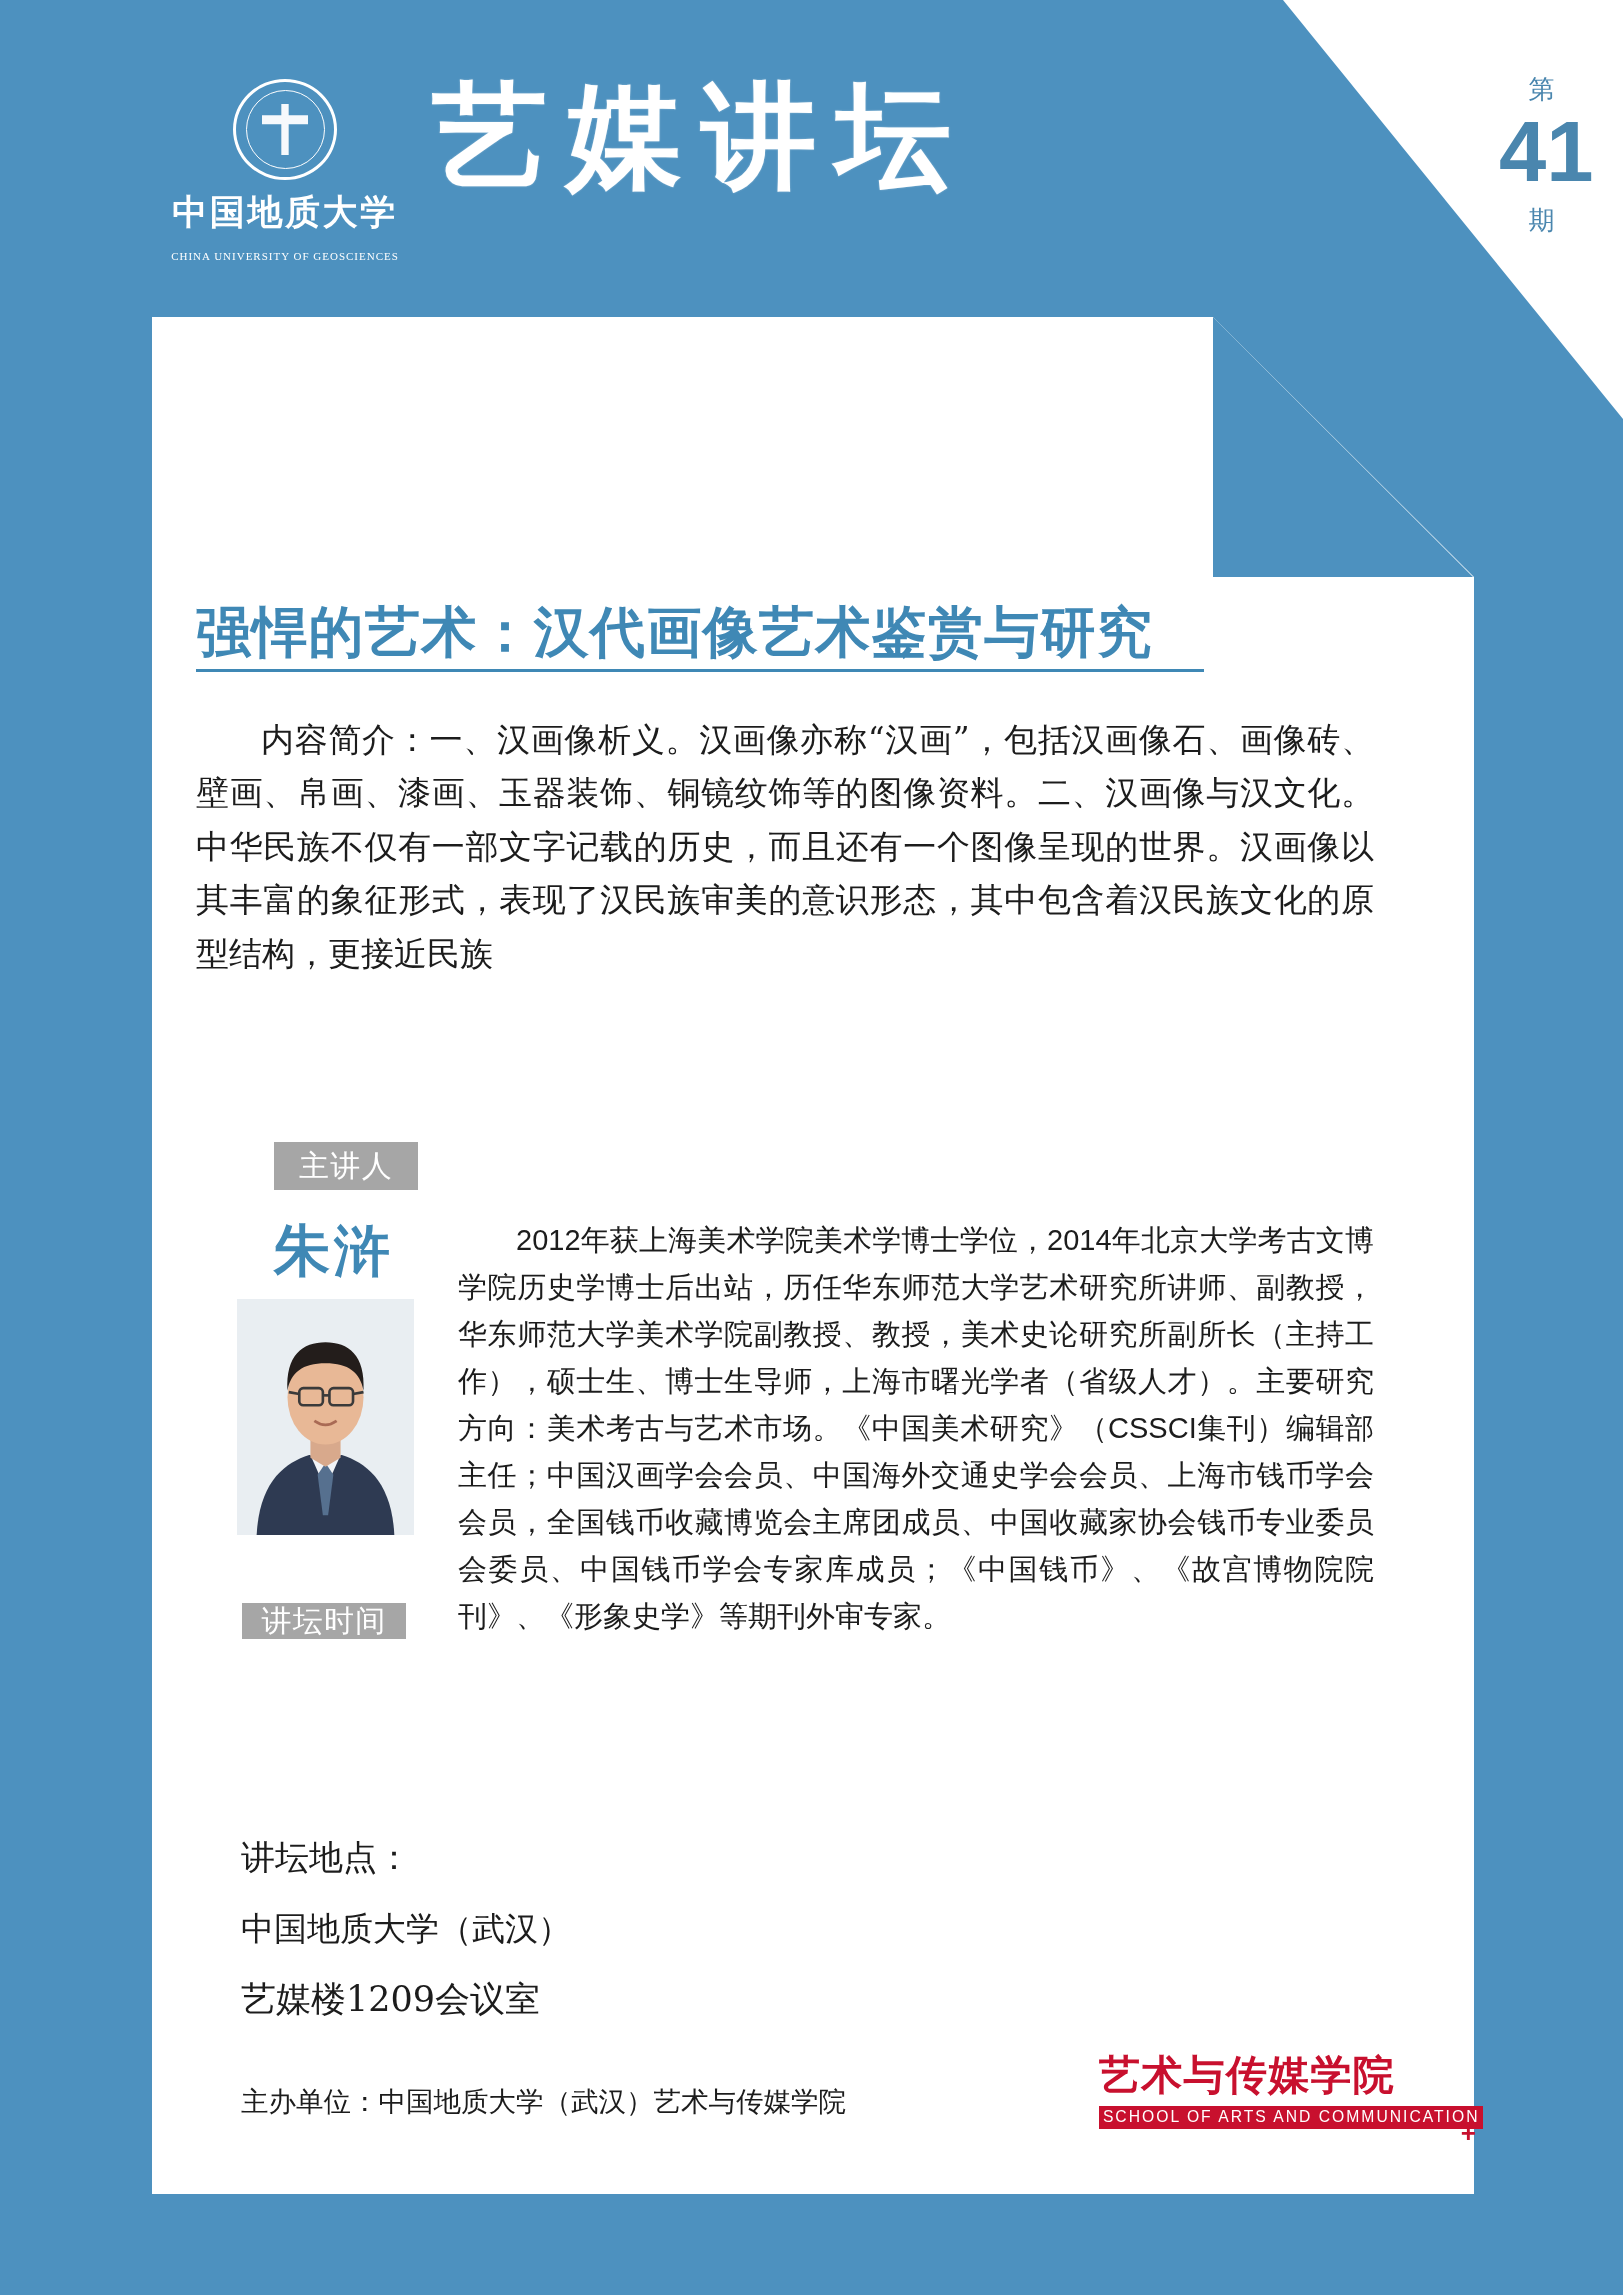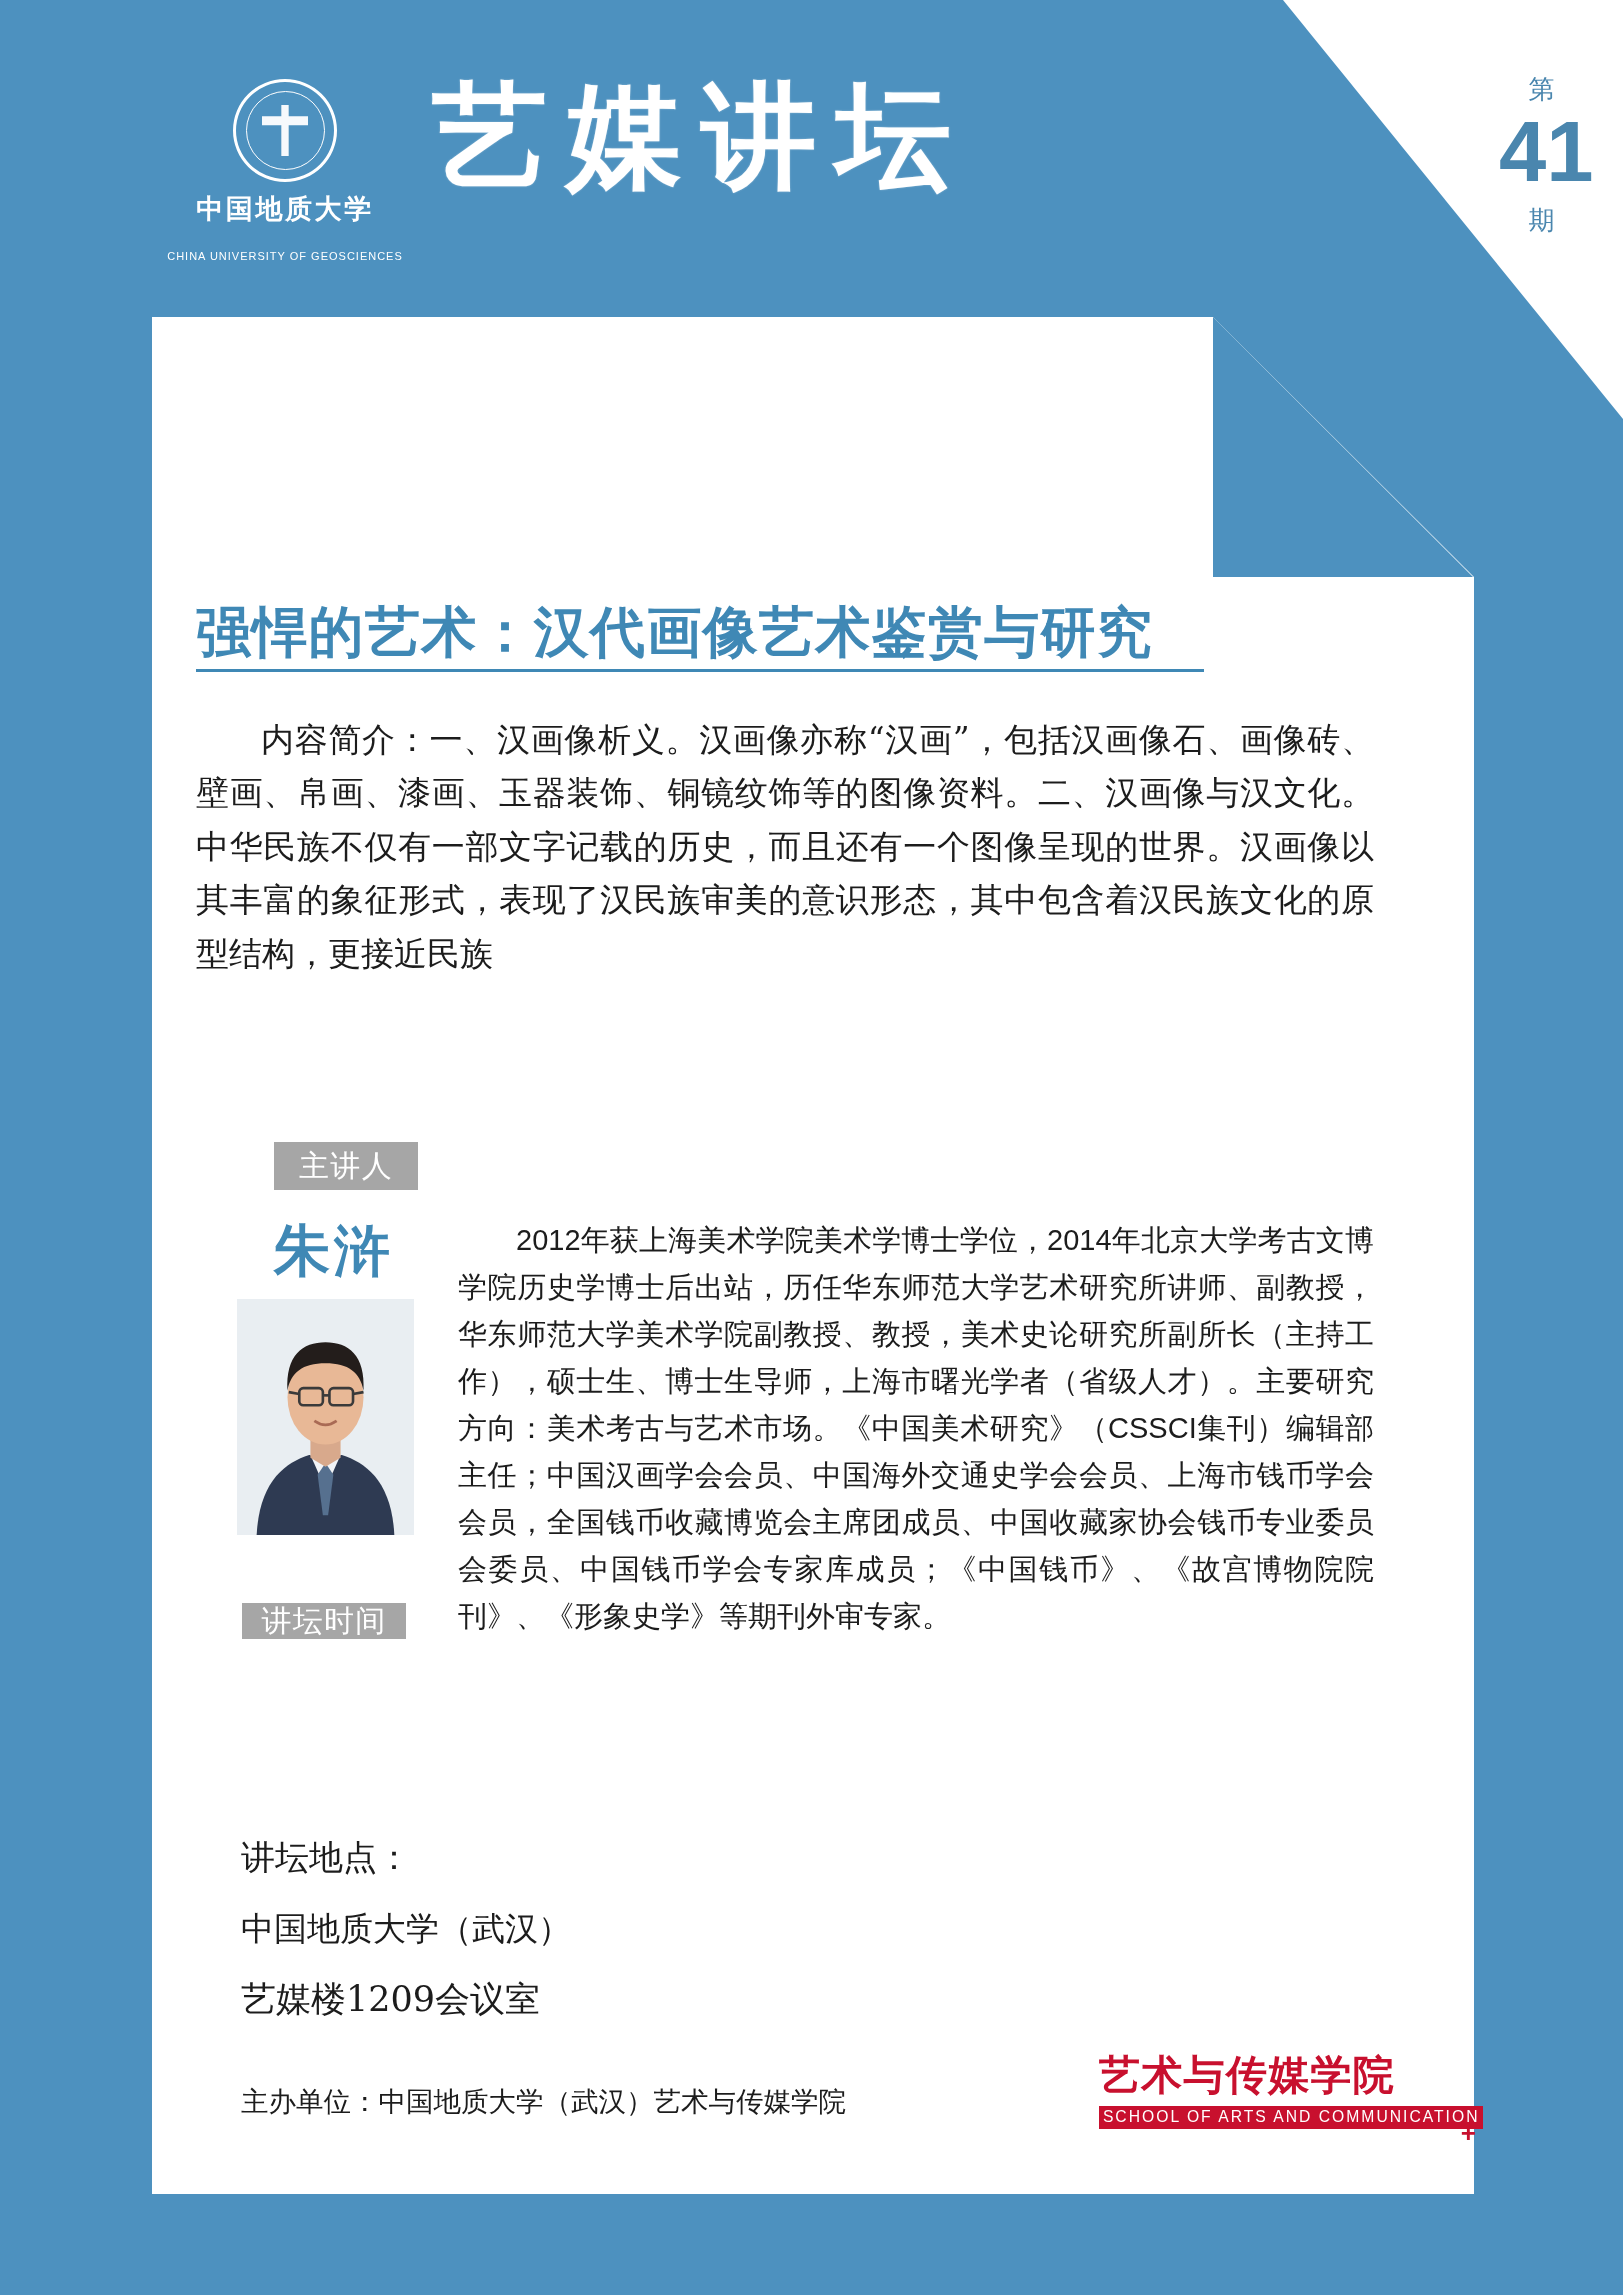--- a/index.html
+++ b/index.html
@@ -59,31 +59,32 @@
     width: 46px;
     height: 51px;
     background: #ffffff;
     clip-path: polygon(42% 0%, 58% 0%, 58% 22%, 100% 22%, 100% 40%, 58% 40%, 58% 100%, 42% 100%, 42% 40%, 0% 40%, 0% 22%, 42% 22%);
     opacity: 0.95;
   }
   .logo-cn-name {
     margin-top: 9.2px;
     font-family: "DejaVu Serif", serif;
     font-weight: bold;
-    font-size: 27px;
+    font-size: 35px;
     color: #ffffff;
     letter-spacing: 2.6px;
     white-space: nowrap;
   }
   .logo-en-name {
-    margin-top: 23px;
+    margin-top: 14px;
     font-size: 11px;
     color: #ffffff;
     letter-spacing: 1px;
     white-space: nowrap;
+    font-family: Liberation Serif, serif;
   }
 
   .poster-title {
     position: absolute;
     left: 432px;
     top: 60px;
     font-family: "DejaVu Serif", serif;
     font-weight: bold;
     font-size: 115px;
     color: #ffffff;

